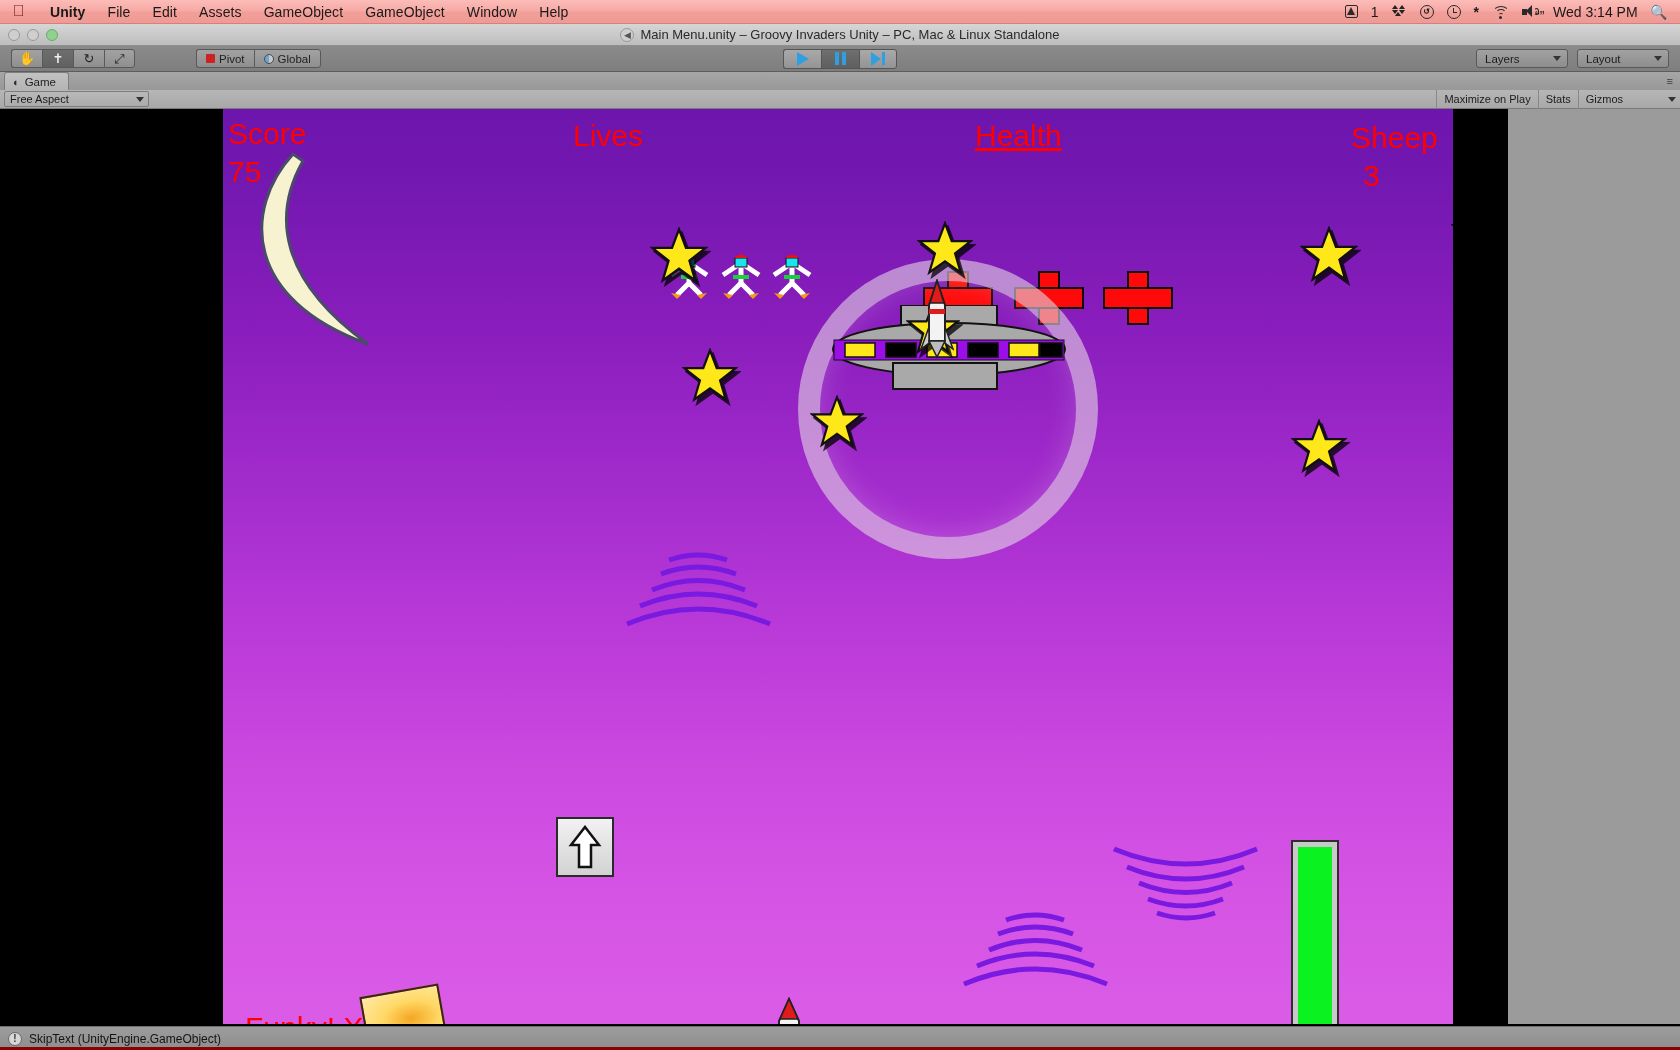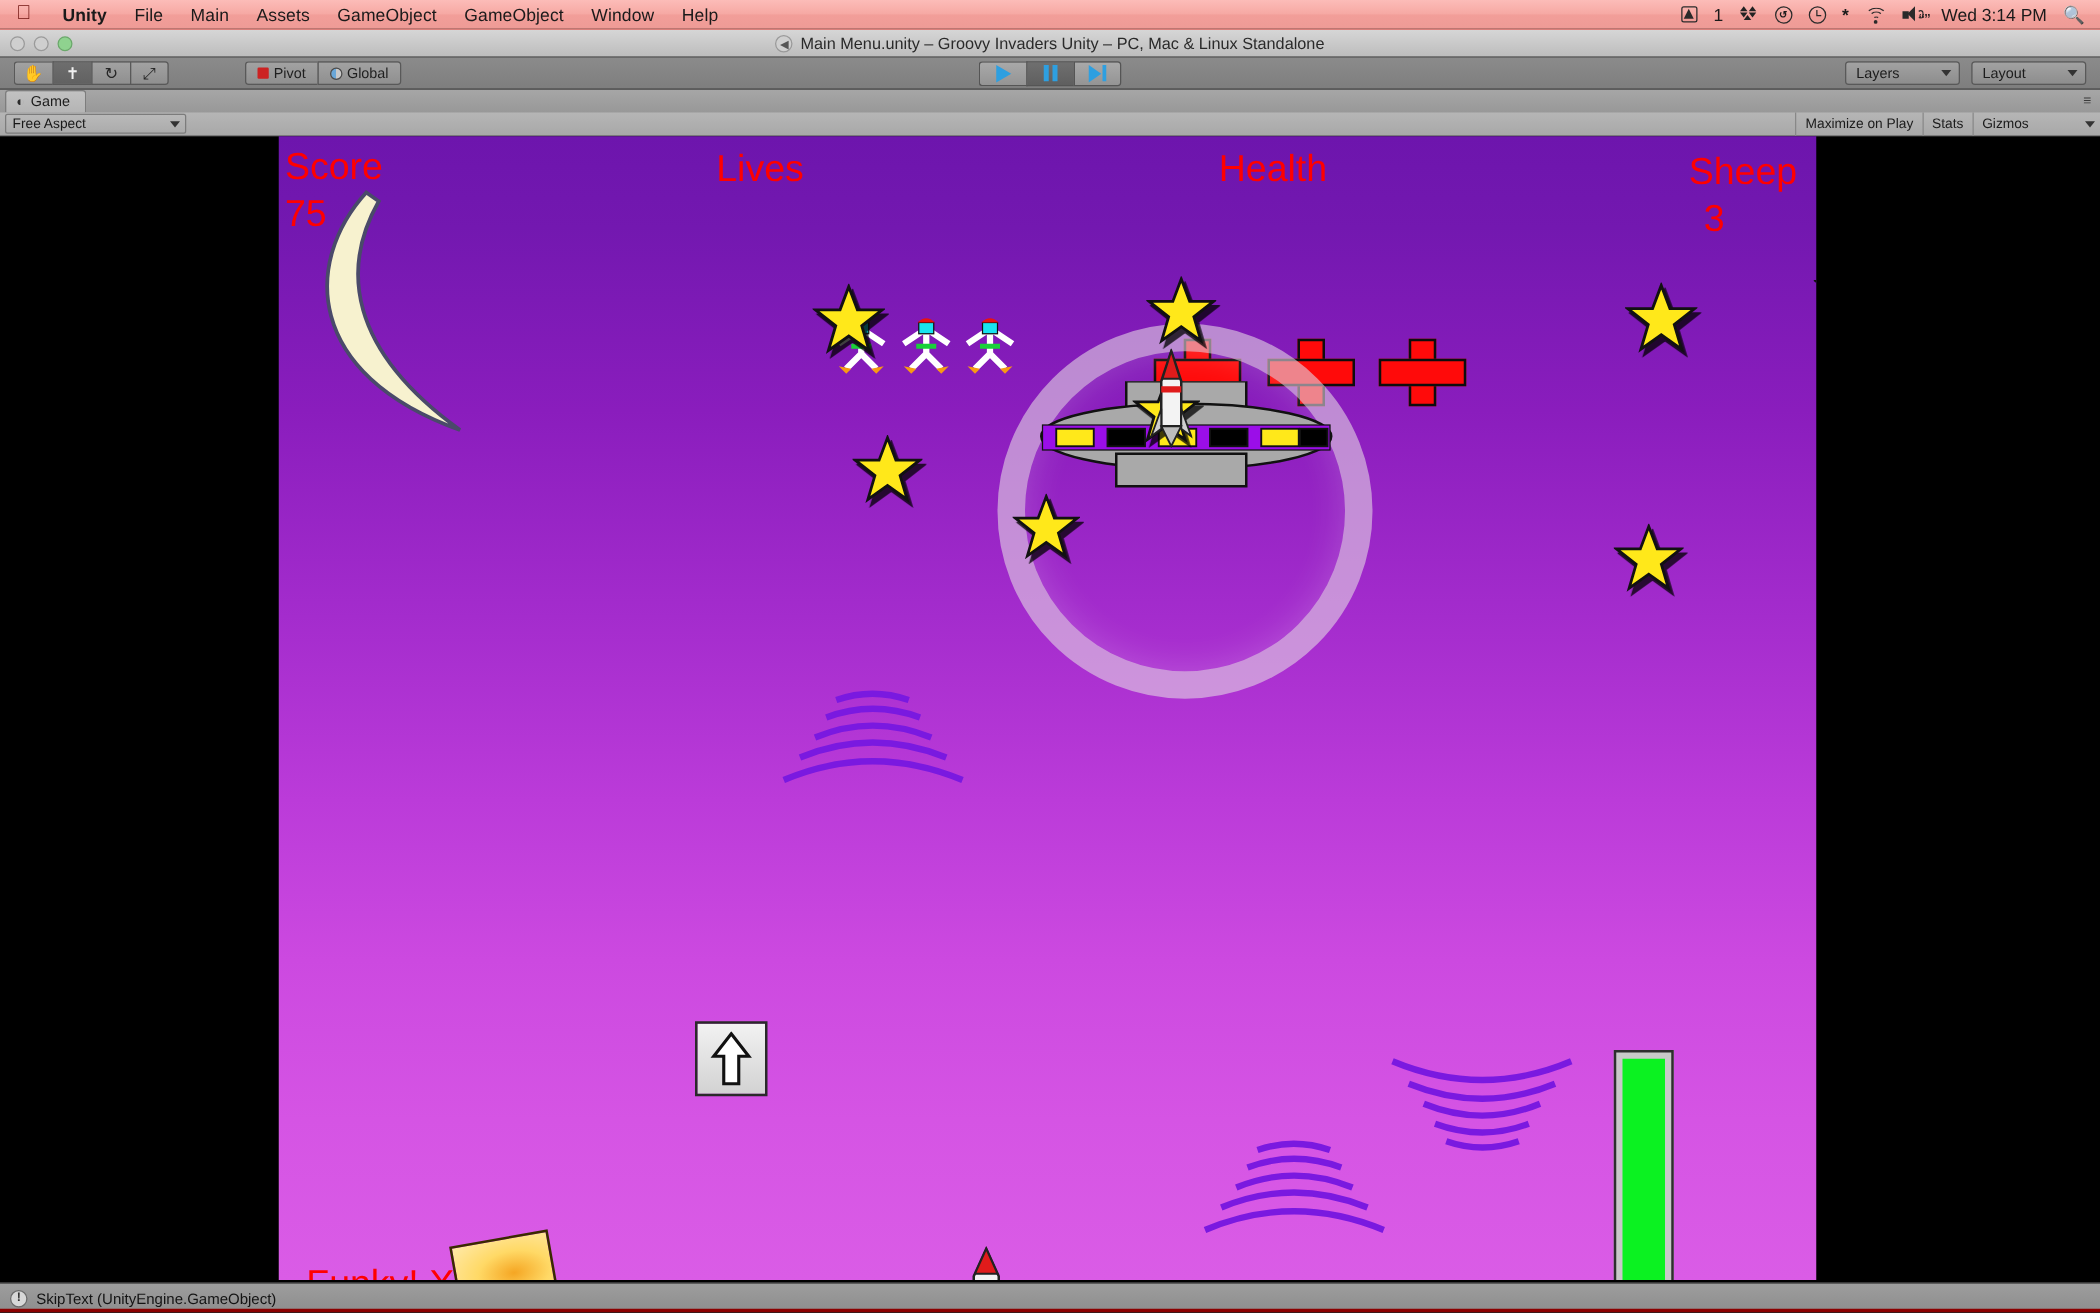--- a/index.html
+++ b/index.html
@@ -162,21 +162,21 @@
   }
   .gt-right { margin-left:auto; display:flex; align-items:center; height:19px; }
   .gt-item {
     height:19px; padding:0 7px; display:flex;align-items:center;gap:4px;
     font-size:11px; color:#1b1b1b; border-left:1px solid #888;
   }
   .gt-item.last { padding-right:4px;gap:45px; }
 
   
   .gamearea {
-    position:absolute; top:37px; left:0; width:1680px; height:915px; background:#000;
+    position:absolute; top:37px; left:0; width:1508px; height:915px; background:#000;
   }
   .gamecanvas {
     position:absolute; left:223px; top:0; width:1230px; height:915px;
     background: linear-gradient(180deg,
       #6d15ad 0%, #7318b0 8%, #8a1dbd 24%, #a42ccd 42%,
       #bb3bd9 58%, #cc49e0 72%, #d554e4 86%, #da5ce6 100%);
     overflow:hidden;
   }
 
   
@@ -247,21 +247,21 @@
 </style>
 </head>
 <body>
 
 <div id="app">
 
   <div class="menubar">
     <span class="apple"></span>
     <span class="mi bold">Unity</span>
     <span class="mi">File</span>
-    <span class="mi">Main</span>
+    <span class="mi">Edit</span>
     <span class="mi">Assets</span>
     <span class="mi">GameObject</span>
     <span class="mi">GameObject</span>
     <span class="mi">Window</span>
     <span class="mi">Help</span>
     <span class="spacer"></span>
     <div class="status">
       <span class="si">
           <span class="icon-sq"></span>
         </span>
@@ -393,21 +393,21 @@
 
         <div class="moon" style="left:10px;top:40px;">
           <svg width="140" height="200" viewBox="0 0 140 200">
             <path d="M60 5 C 10 60, 10 150, 135 195 C 45 130, 40 65, 70 12 Z" fill="#f7f2cf" stroke="#4a4a6a" stroke-width="3"></path>
           </svg>
         </div>
 
         <div class="hud big" style="left:5px;top:8px;">Score</div>
         <div class="hud num" style="left:5px;top:46px;">75</div>
         <div class="hud big" style="left:350px;top:10px;">Lives</div>
-        <div class="hud big" style="left:752px;top:10px;">Health</div>
+        <div class="hud big" style="left:752px;top:10px;text-decoration:underline;">Health</div>
         <div class="hud big" style="left:1110px;top:12px;margin-left:18px;">Sheep</div>
         <div class="hud num" style="left:1140px;top:50px;">3</div>
         <div class="hud big" style="left:22px;top:902px;">Funky! X3</div>
 
         <div style="position:absolute;left:440px;top:140px;">
           <svg width="52" height="52" viewBox="0 0 52 52">
             <path d="M26 8 L26 34 M26 14 L8 26 M26 14 L44 26 M26 34 L14 46 M26 34 L38 46" stroke="#fff" stroke-width="5" fill="none"></path>
             <rect x="20" y="9" width="12" height="9" fill="#19e4ef" stroke="#111" stroke-width="1"></rect>
             <path d="M19 9 Q26 2 33 9" fill="#e81212"></path>
             <rect x="18" y="26" width="16" height="4" fill="#19d13a"></rect>

